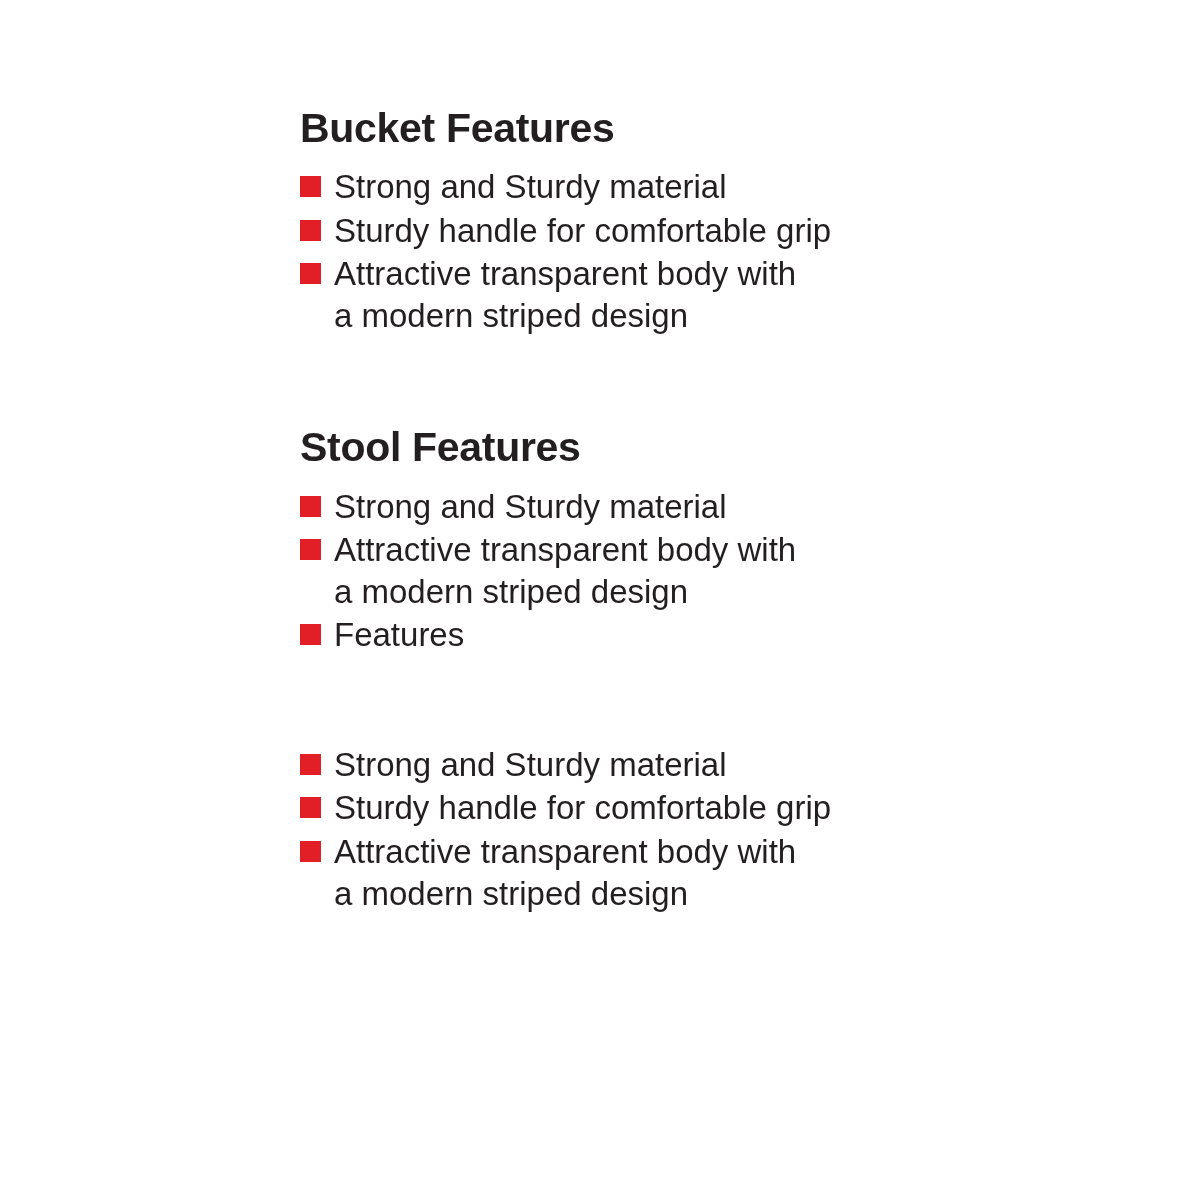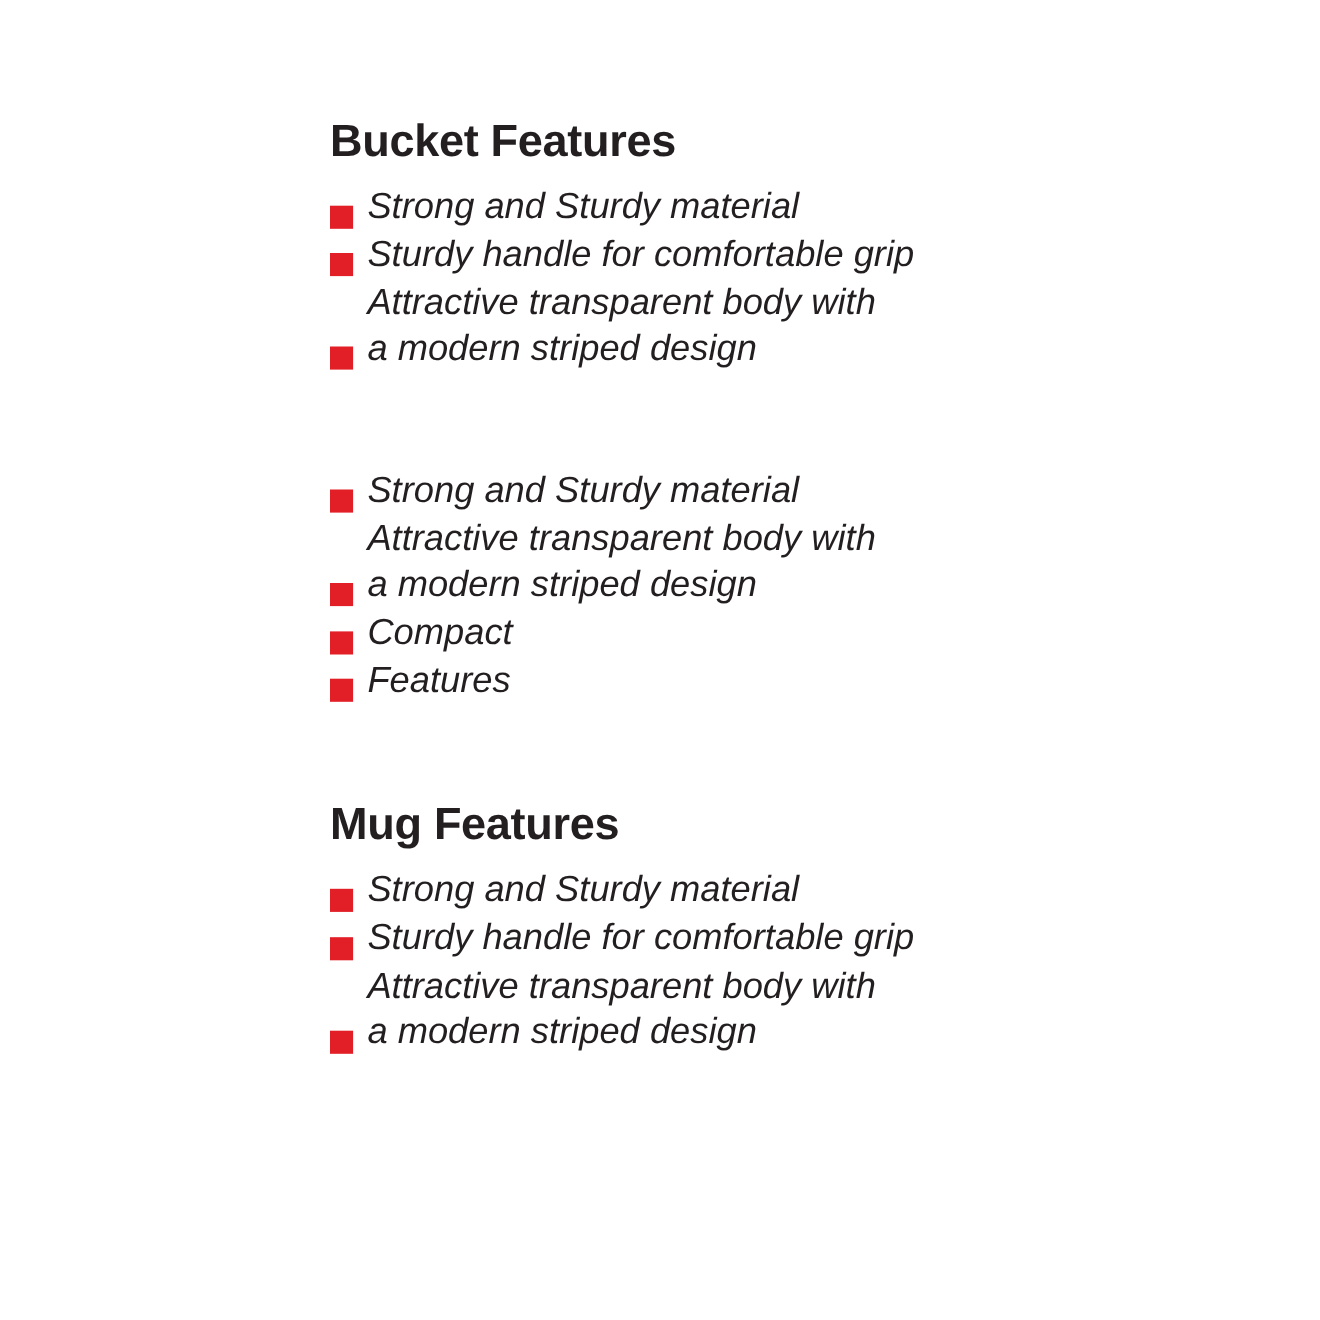--- a/index.html
+++ b/index.html
@@ -35,23 +35,22 @@
     margin: 0 0 14px 0;
     line-height: 1.15;
   }
   .feature-list {
     list-style: none;
     margin: 0;
     padding: 0;
   }
   .feature-item {
     display: flex;
-    align-items: flex-end;
+    align-items: flex-start;
     margin-bottom: 2px;
-    font-style: italic;
   }
   .bullet {
     flex: 0 0 auto;
     width: 21px;
     height: 21px;
     background: #e21f26;
     margin-top: 10px;
     margin-right: 13px;
   }
   .feature-text {
@@ -80,43 +79,39 @@
       </li>
       <li class="feature-item">
         <span class="bullet"></span>
         <span class="feature-text">Attractive transparent body with
 a modern striped design</span>
       </li>
     </ul>
   </section>
 
   <section class="section">
+    <h2 class="section-title">Stool Features</h2>
     <ul class="feature-list">
       <li class="feature-item">
         <span class="bullet"></span>
         <span class="feature-text">Strong and Sturdy material</span>
       </li>
       <li class="feature-item">
         <span class="bullet"></span>
         <span class="feature-text">Attractive transparent body with
 a modern striped design</span>
       </li>
       <li class="feature-item">
         <span class="bullet"></span>
-        <span class="feature-text">Compact</span>
-      </li>
-      <li class="feature-item">
-        <span class="bullet"></span>
         <span class="feature-text">Features</span>
       </li>
     </ul>
   </section>
 
   <section class="section">
-    <h2 class="section-title">Mug Features</h2>
     <ul class="feature-list">
       <li class="feature-item">
         <span class="bullet"></span>
         <span class="feature-text">Strong and Sturdy material</span>
       </li>
       <li class="feature-item">
         <span class="bullet"></span>
         <span class="feature-text">Sturdy handle for comfortable grip</span>
       </li>
       <li class="feature-item">

